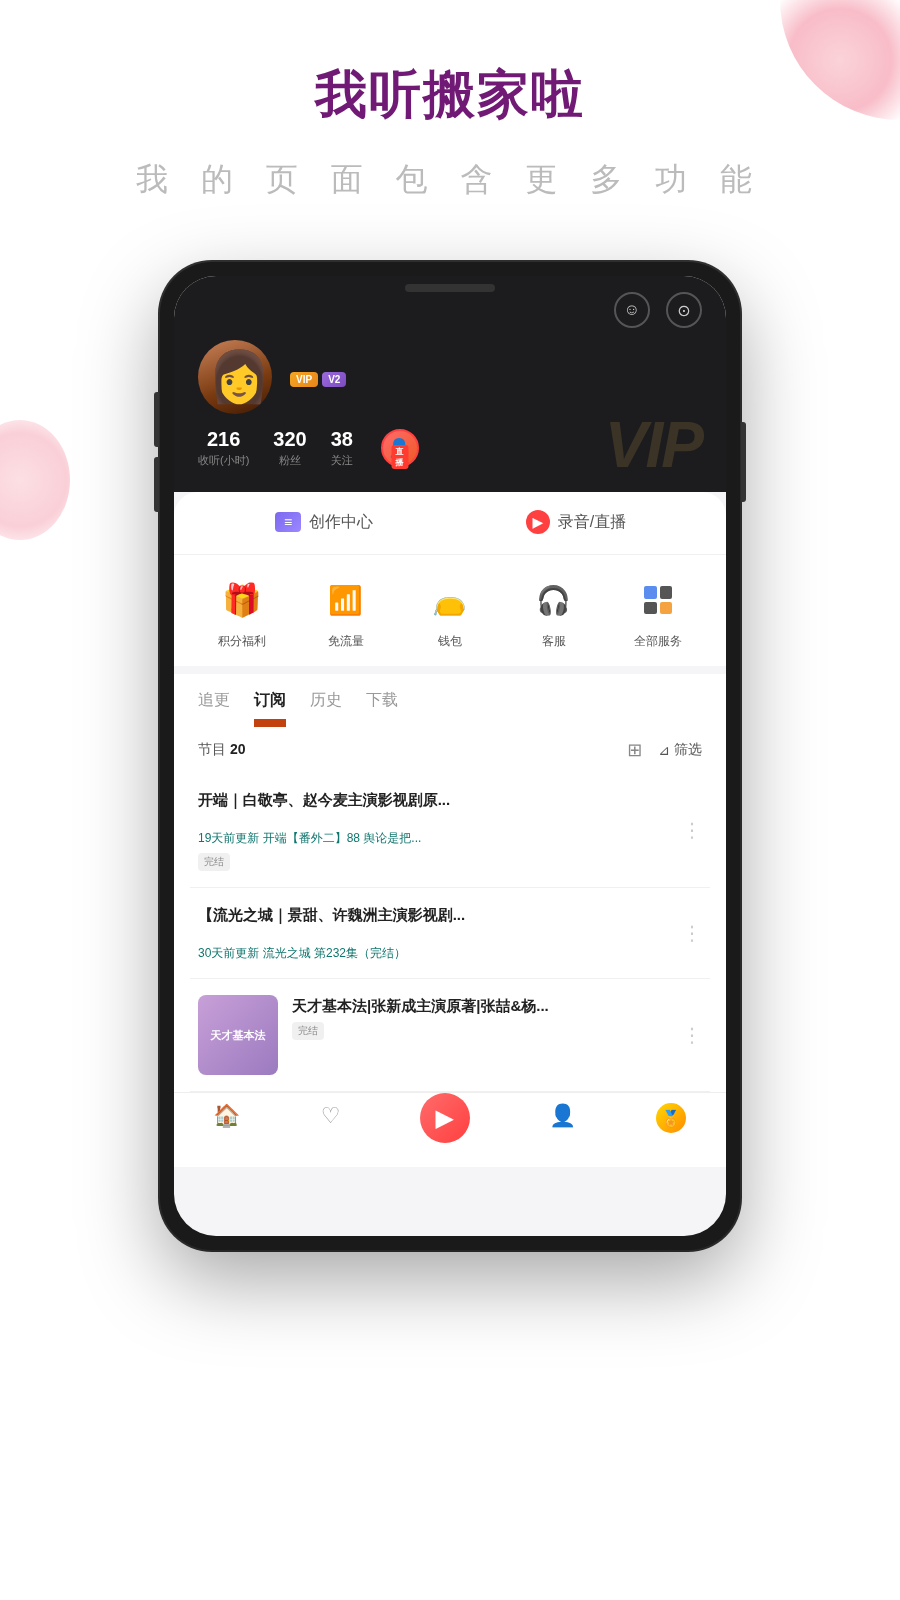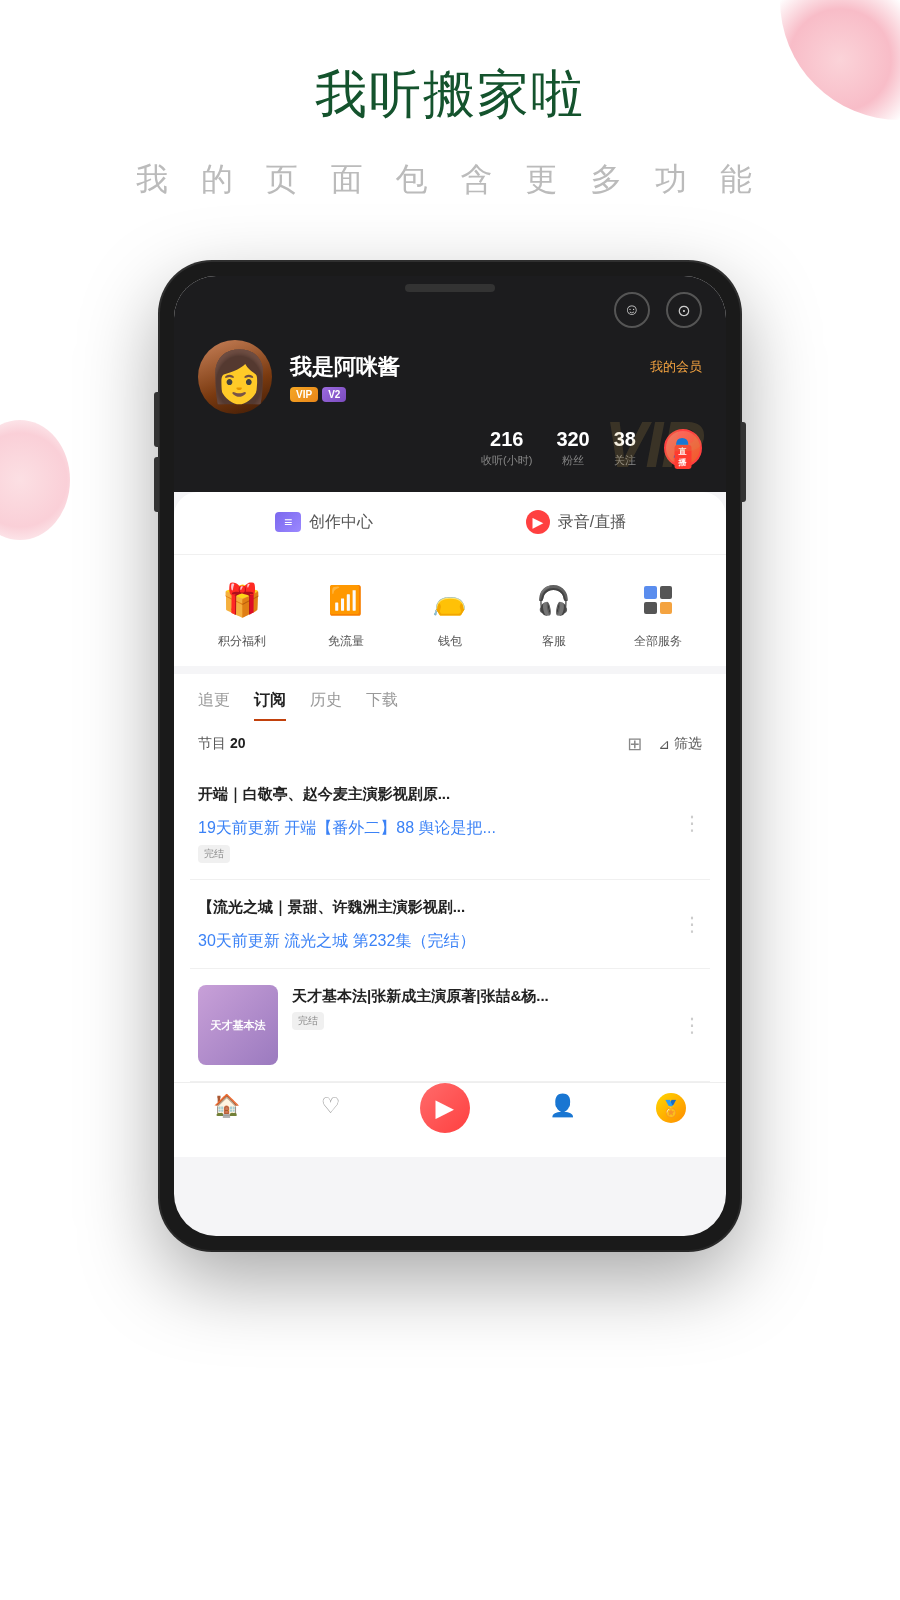--- a/index.html
+++ b/index.html
@@ -30,22 +30,22 @@
       opacity: 0.5;
     }
 
     
     .page-header {
       padding-top: 60px;
       text-align: center;
     }
     .page-title {
       font-size: 52px;
-      font-weight: 400;
-      color: #14532d;
+      font-weight: 700;
+      color: #701a75;
       letter-spacing: 2px;
     }
     .page-subtitle {
       margin-top: 28px;
       font-size: 32px;
       color: #bbb;
       letter-spacing: 12px;
       font-weight: 400;
     }
 
@@ -257,21 +257,20 @@
       font-weight: 700;
       padding: 2px 6px;
       border-radius: 4px;
     }
 
     .profile-stats {
       display: flex;
       align-items: center;
       margin-top: 14px;
       gap: 0;
-      justify-content: flex-end;
     }
     .stat-item {
       text-align: center;
       flex: 0 0 auto;
       padding-right: 24px;
     }
     .stat-number {
       font-size: 20px;
       font-weight: 700;
       color: #fff;
@@ -428,21 +427,21 @@
     }
     .content-tab {
       font-size: 16px;
       color: #999;
       padding-bottom: 8px;
       border-bottom: 2px solid transparent;
     }
     .content-tab.active {
       color: #222;
       font-weight: 700;
-      border-bottom: 2px solid #c2410c;
+      border-bottom: 8px solid #c2410c;
       text-align: center;
     }
 
     
     .filter-bar {
       display: flex;
       justify-content: space-between;
       align-items: center;
       padding: 12px 24px;
       background: #fff;
@@ -542,23 +541,23 @@
     .list-item-title {
       font-size: 15px;
       font-weight: 600;
       color: #222;
       line-height: 1.4;
       overflow: hidden;
       text-overflow: ellipsis;
       white-space: nowrap;
     }
     .list-item-meta {
-      font-size: 16px;
-      color: #3b82f6;
-      margin-top: 14px;
+      font-size: 12px;
+      color: #0f766e;
+      margin-top: 20px;
       overflow: hidden;
       text-overflow: ellipsis;
       white-space: nowrap;
     }
     .tag-complete {
       display: inline-block;
       background: #f0f0f0;
       color: #888;
       font-size: 10px;
       padding: 2px 6px;
@@ -645,24 +644,20 @@
             <span>☺</span>
           </div>
           <div class="profile-icon-btn">
             <span>⊙</span>
           </div>
         </div>
 
         <div class="profile-info-row">
           <div class="avatar-img"></div>
           <div class="profile-details">
-            <div class="profile-name-row">
-              <span class="profile-name">我是阿咪酱</span>
-              <span class="vip-link">我的会员</span>
-            </div>
             <div class="vip-badge">
               <span class="badge-vip">VIP</span>
               <span class="badge-v2">V2</span>
             </div>
           </div>
         </div>
 
         <div class="profile-stats">
           <div class="stat-item">
             <span class="stat-number">216</span>

